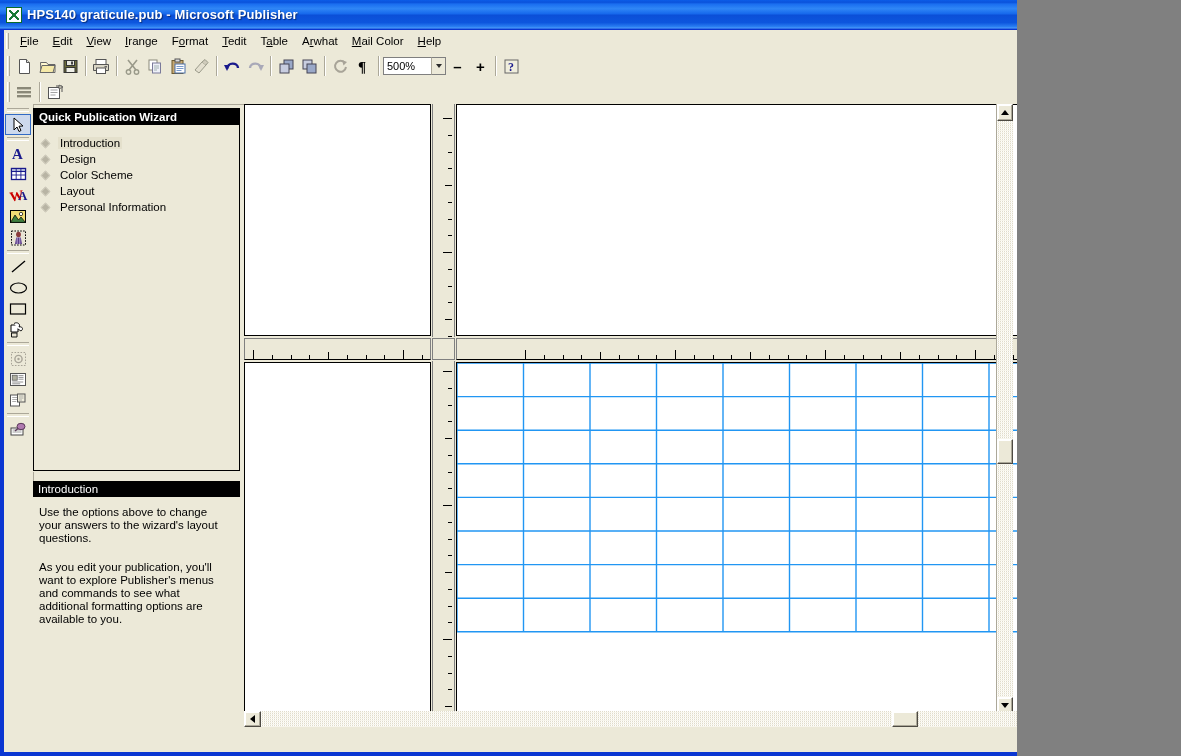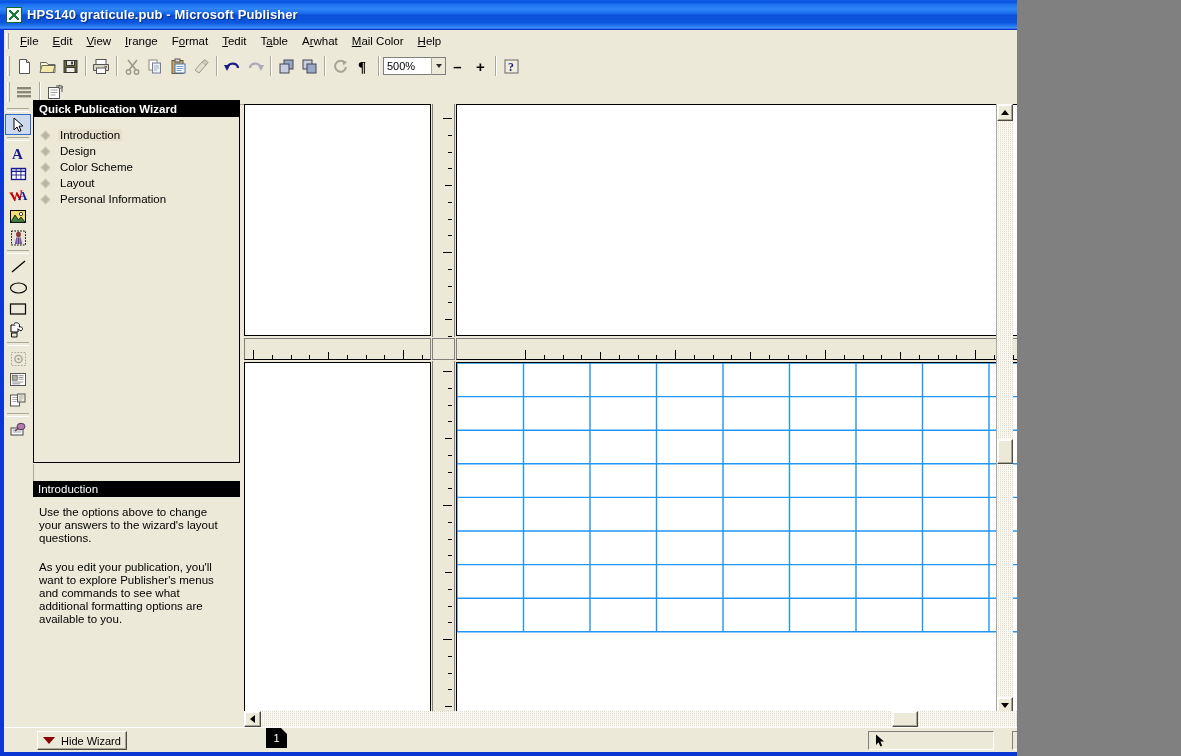--- a/index.html
+++ b/index.html
@@ -220,21 +220,21 @@
   .lt-sep {
     height: 2px; width: 22px;
     margin: 2px auto 2px 3px;
     border-top: 1px solid #aca899;
     border-bottom: 1px solid #ffffff;
   }
 
   
   .wizard-pane {
     position: absolute;
-    left: 33px; top: 100px;
+    left: 33px; top: 108px;
     width: 207px; height: 364px;
     background: #ece9d8;
   }
   .wiz-header {
     height: 17px;
     background: #000000;
     color: #ffffff;
     font-size: 11.5px;
     font-weight: bold;
     display: flex; align-items: center;
@@ -920,36 +920,13 @@
     <div class="sb-arrow" style="left:0;top:0;width:17px;height:16px;">
       <div class="tri tri-left"></div>
     </div>
     <div class="sb-track" style="left:17px;top:0;width:891px;height:16px;"></div>
     <div class="sb-thumb" style="left:648px;top:0;width:26px;height:16px;"></div>
     <div class="sb-arrow" style="right:0;top:0;width:17px;height:16px;">
       <div class="tri tri-right"></div>
     </div>
   </div>
 
-  <div class="statusbar">
-    <div class="hide-wizard-btn">
-      <span class="hw-tri"></span>
-      <span>Hide Wizard</span>
-    </div>
-    <div class="page-badge">
-      <span>1</span>
-    </div>
-    <div class="status-cell" style="left:864px;width:126px;">
-      <svg width="11" height="14" viewBox="0 0 11 14" style="margin-left:2px;">
-        <path d="M1 0.5 L1 11 L3.6 8.3 L5.4 12.6 L7.2 11.8 L5.4 7.6 L9 7.4 Z" fill="#000"></path>
-      </svg>
-    </div>
-    <div class="status-cell" style="left:1008px;width:134px;">
-      <svg width="16" height="15" viewBox="0 0 16 15" style="margin-left:2px;">
-        <rect x="1" y="1" width="8" height="7" fill="none" stroke="#000" stroke-dasharray="1.4 1.2"></rect>
-        <rect x="4" y="5" width="9" height="8" fill="none" stroke="#000" stroke-dasharray="1.4 1.2"></rect>
-        <path d="M7 2.5h4M9.6 1.2l1.6 1.3l-1.6 1.3" stroke="#000" stroke-width="0.9" fill="none"></path>
-        <path d="M5.5 7v4M4.3 9.4l1.2 1.6l1.2 -1.6" stroke="#000" stroke-width="0.9" fill="none"></path>
-      </svg>
-    </div>
-    <div class="resize-grip"></div>
-  </div>
 </div>
 
 </body></html>

